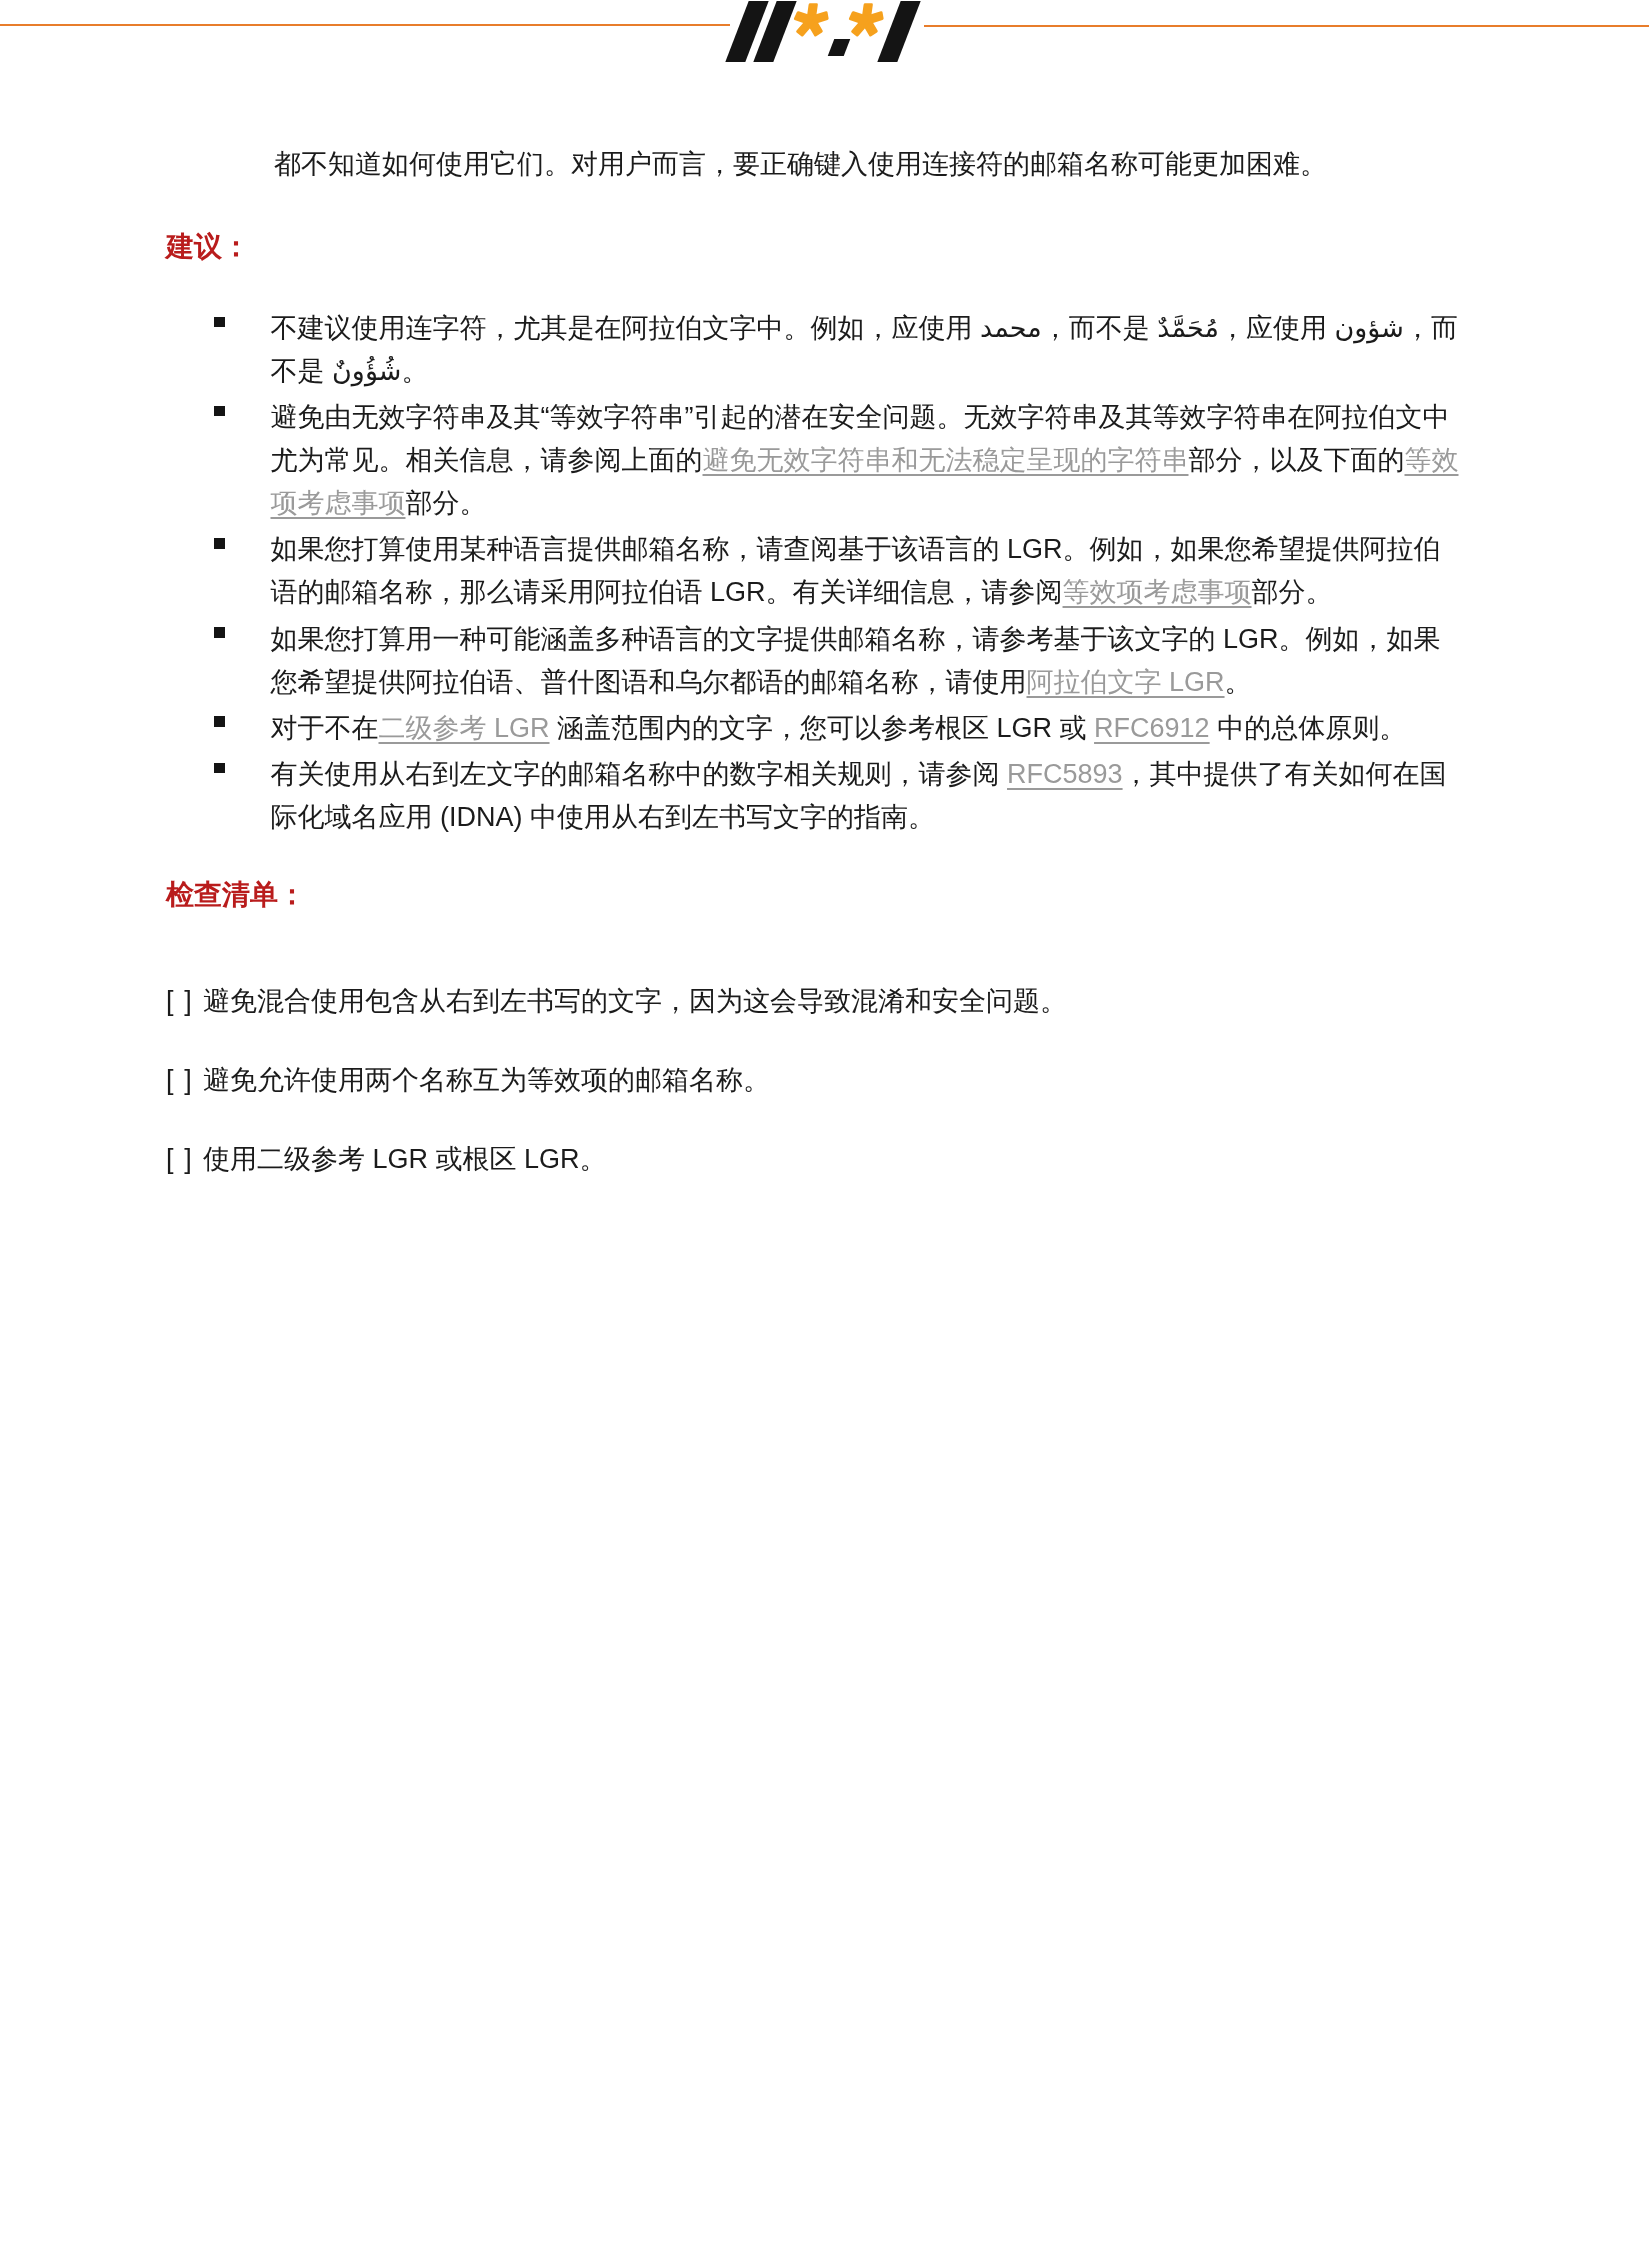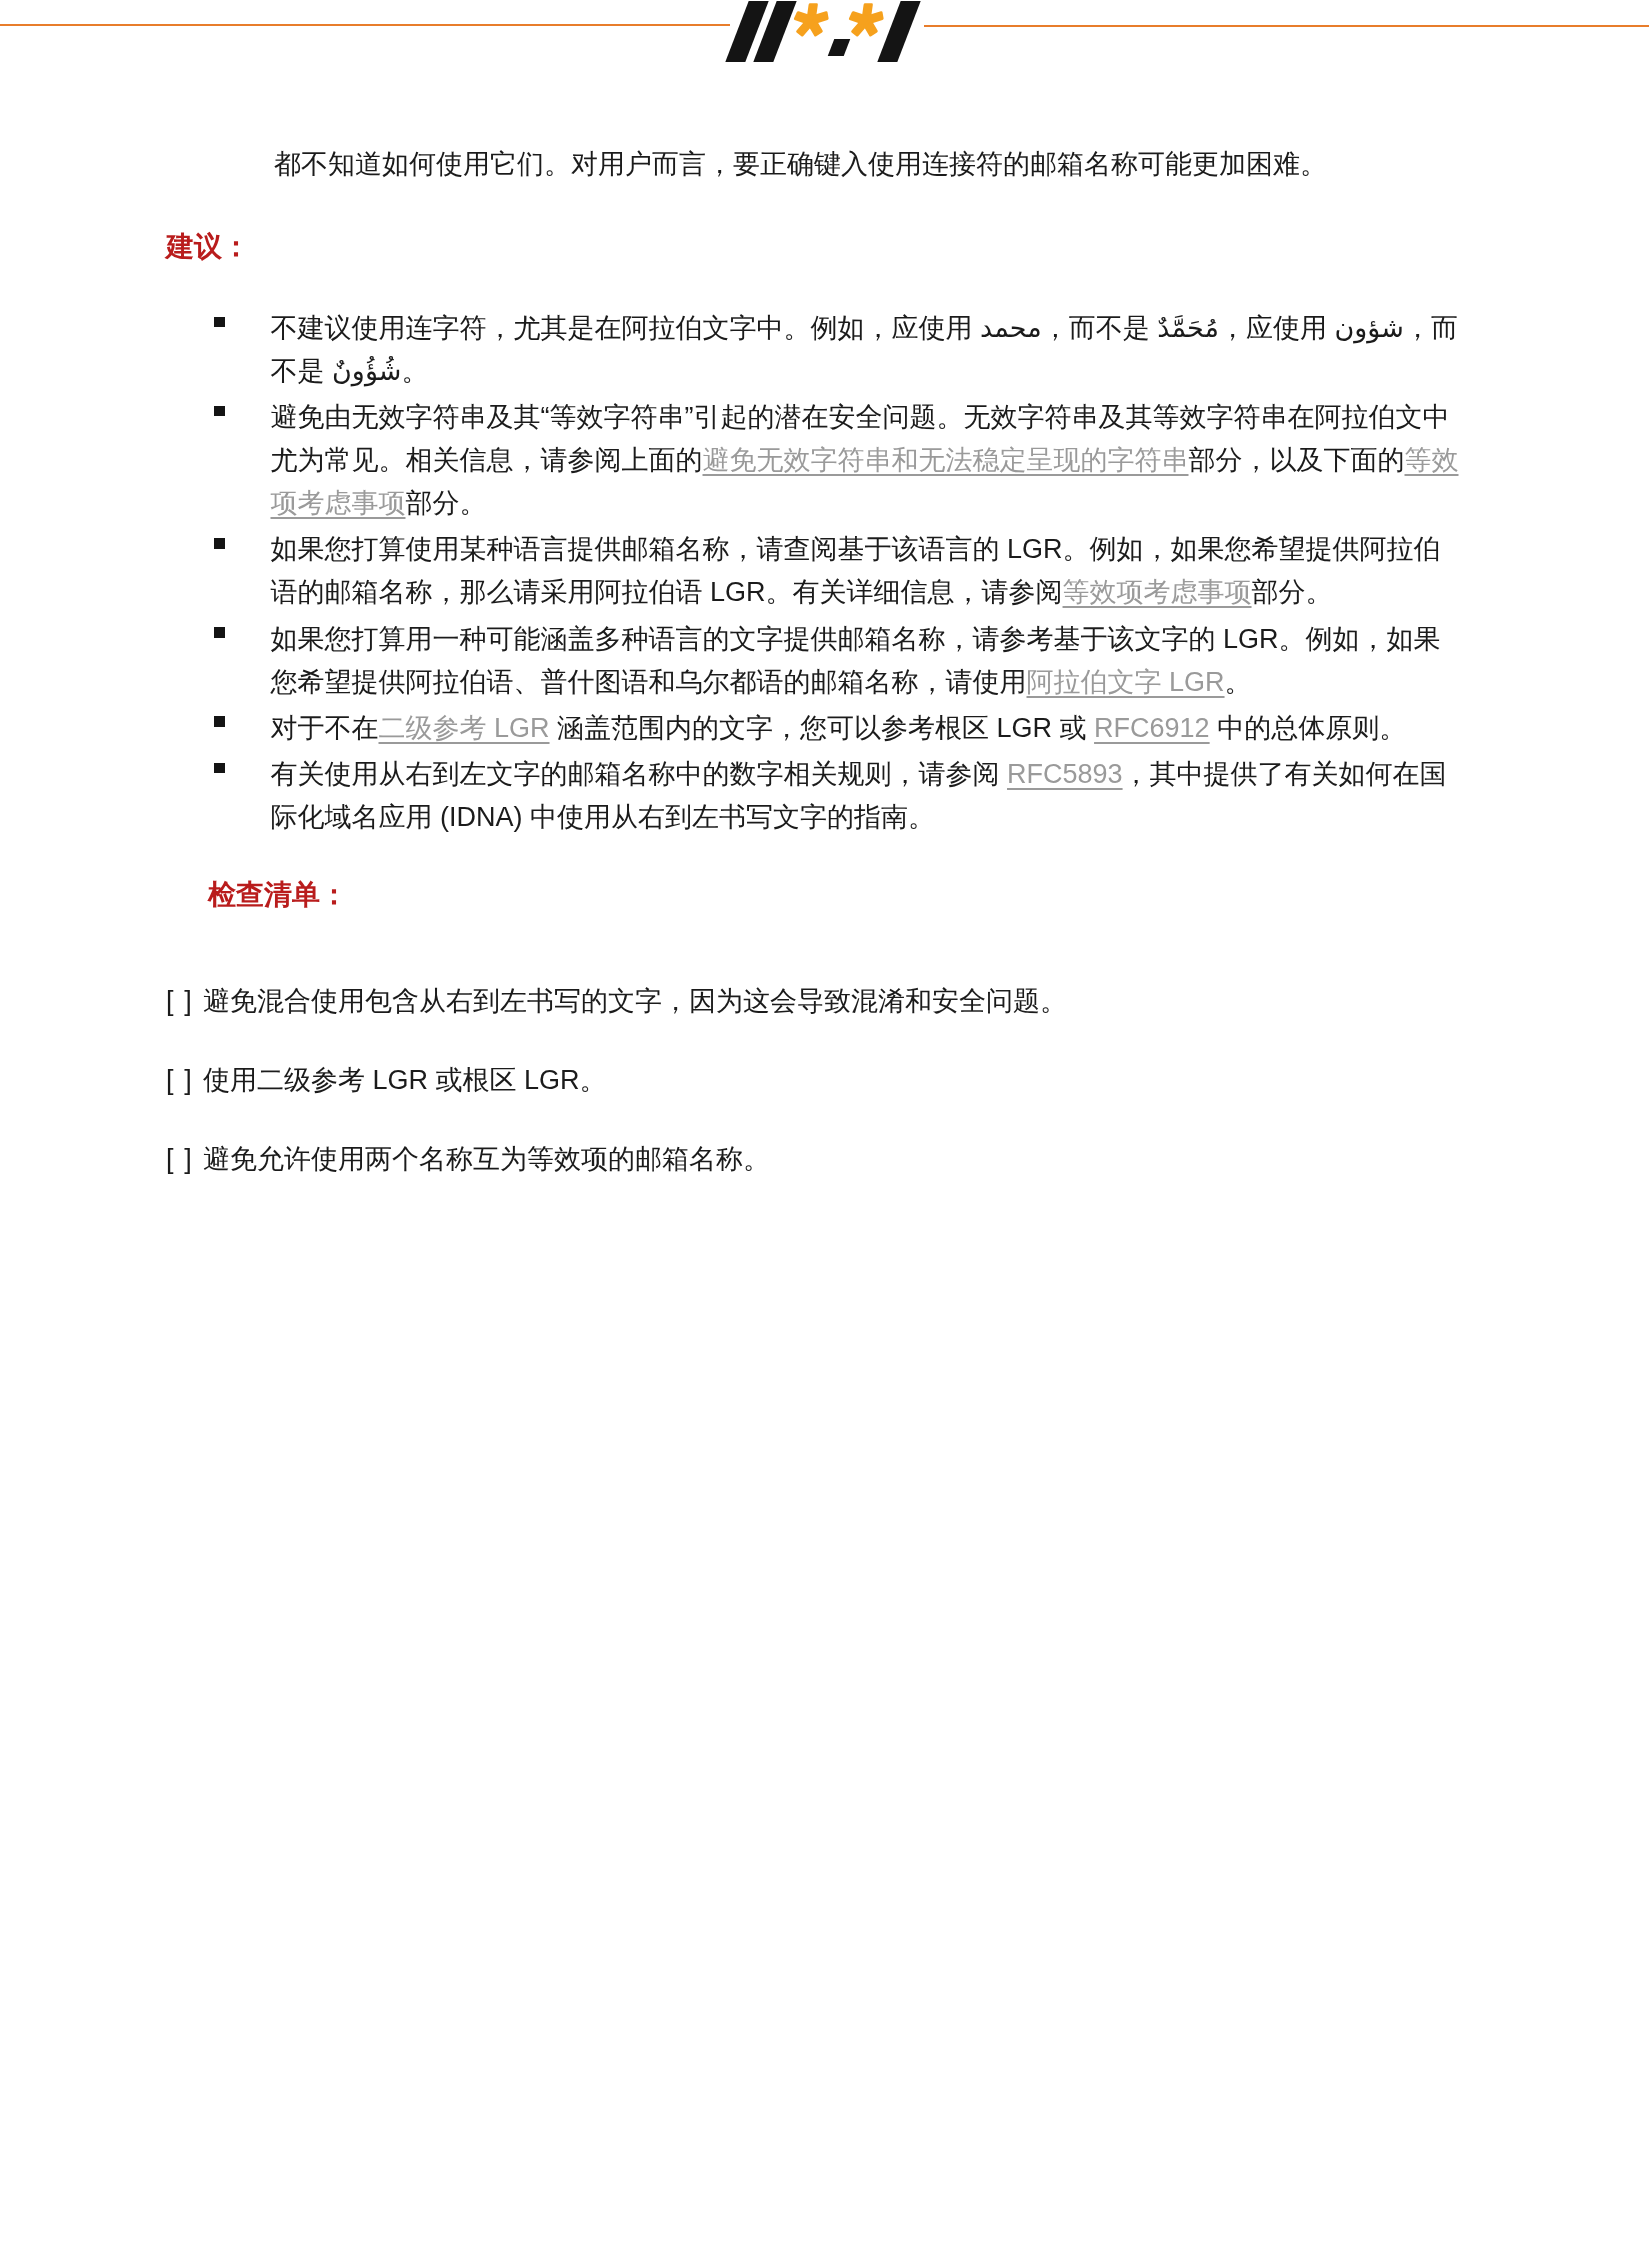--- a/index.html
+++ b/index.html
@@ -50,21 +50,21 @@
     width: 10.5px; height: 10.5px; margin: 9.7px 46px 0 48px;
     background: #141414;
   }
   .btext { flex: 1 1 auto; font-size: 27px; line-height: 43px; }
   .doc-link {
     color: var(--link, #9a9a9a);
     text-decoration: underline;
     text-decoration-color: var(--link, #9a9a9a);
     text-underline-offset: 4.8px;
   }
-  .checklist-heading { margin-top: 38px; margin-left: 42px; }
+  .checklist-heading { margin-top: 38px; }
   .check-item { margin: 36px 0 0 0; font-size: 27px; line-height: 43px; }
   .check-item:first-child { margin-top: 68px; }
   .cbox { letter-spacing: 1.6px; }
   .ctext { margin-left: 9.7px; }
 
   
   .doc-footer {
     position: absolute; left: 166px; right: 163px; bottom: 47px;
     display: flex; justify-content: space-between; align-items: baseline;
     font-size: 22.5px; line-height: 27px;
@@ -136,20 +136,20 @@
         <li>
           <span class="marker"></span>
           <span class="btext">有关使用从右到左文字的邮箱名称中的数字相关规则，请参阅 <a href="#" class="doc-link">RFC5893</a>，其中提供了有关如何在国际化域名应用 (IDNA) 中使用从右到左书写文字的指南。</span>
         </li>
       </ul>
 
     <div class="sec-heading checklist-heading">检查清单：</div>
 
     <div id="check-list">
         <p class="check-item"><span class="cbox">[ ]</span><span class="ctext">避免混合使用包含从右到左书写的文字，因为这会导致混淆和安全问题。</span></p>
+        <p class="check-item"><span class="cbox">[ ]</span><span class="ctext">避免允许使用两个名称互为等效项的邮箱名称。</span></p>
         <p class="check-item"><span class="cbox">[ ]</span><span class="ctext">使用二级参考 LGR 或根区 LGR。</span></p>
-        <p class="check-item"><span class="cbox">[ ]</span><span class="ctext">避免允许使用两个名称互为等效项的邮箱名称。</span></p>
       </div>
   </main>
 
 
 </div>
 
 
 </body></html>

